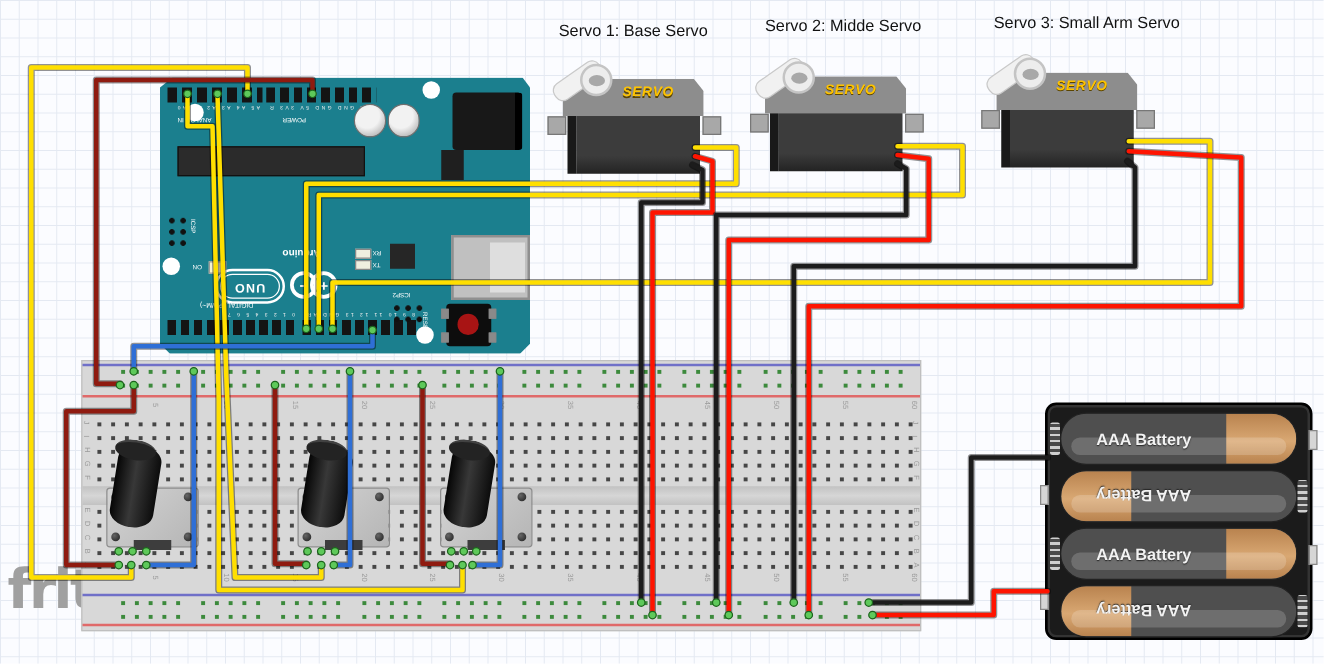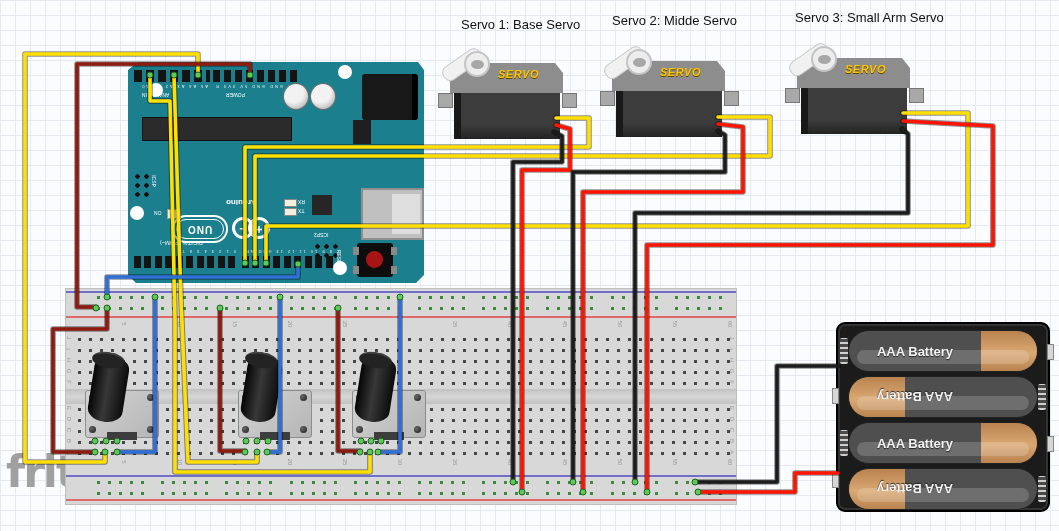--- a/index.html
+++ b/index.html
@@ -114,21 +114,21 @@
   
   #wires{left:0;top:0;z-index:10;pointer-events:none;}
 </style>
 </head>
 <body>
 
 <div id="canvas">
 
   <div class="abs" id="fritzing-logo">fritzing</div>
 
-  <div class="abs part-label" style="left:461px;top:17px">Servo 1: Base Servo</div>
+  <div class="abs part-label" style="left:447px;top:17px">Servo 1: Base Servo</div>
   <div class="abs part-label" style="left:612px;top:13px">Servo 2: Midde Servo</div>
   <div class="abs part-label" style="left:795px;top:10px">Servo 3: Small Arm Servo</div>
 
   <div class="abs" id="breadboard">
     <div class="rail-line blue" style="top:2px"></div>
     <div class="rail-line red" style="top:27px"></div>
     <div class="rail-line blue" style="top:186px"></div>
     <div class="rail-line red" style="top:210px"></div>
     <div id="bb-channel"></div>
     <div id="bb-holes">

